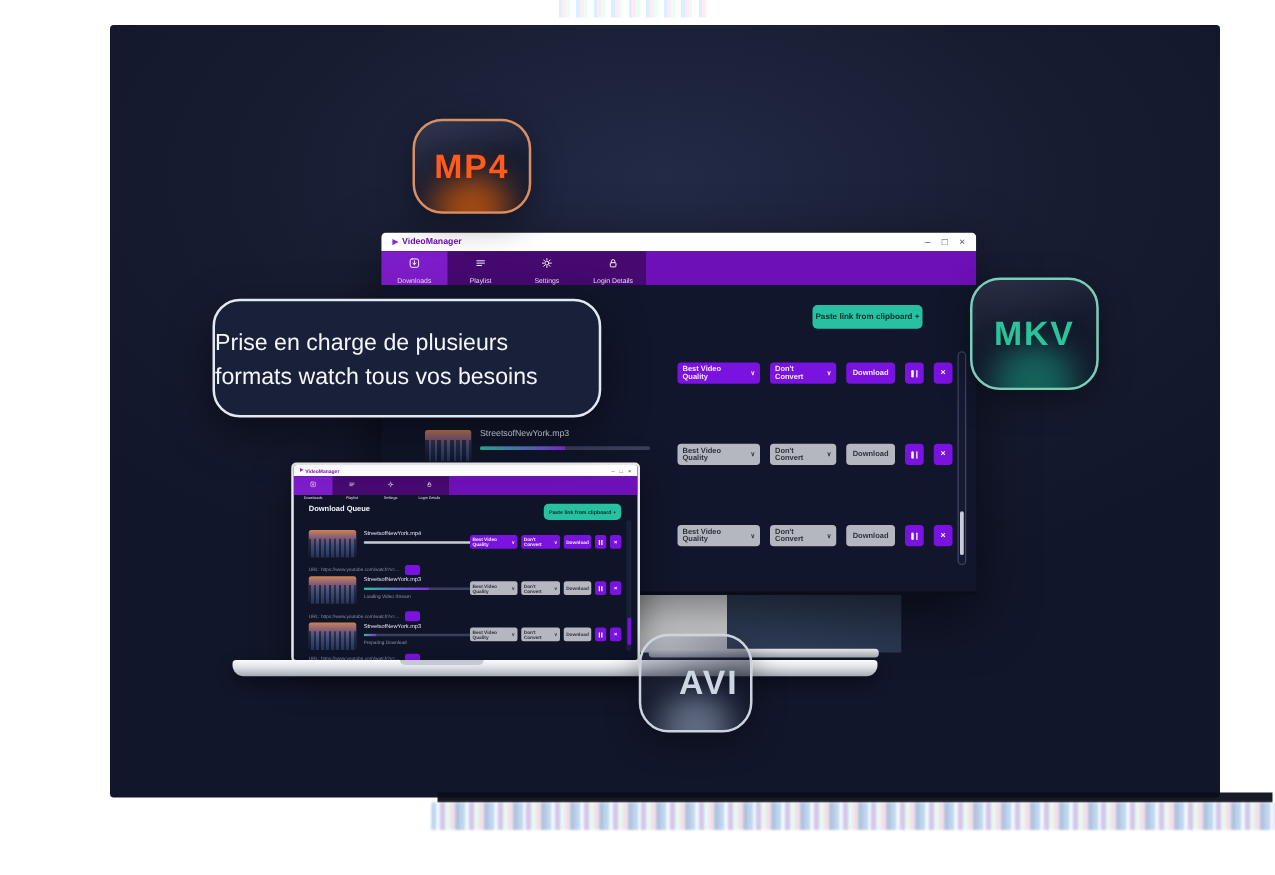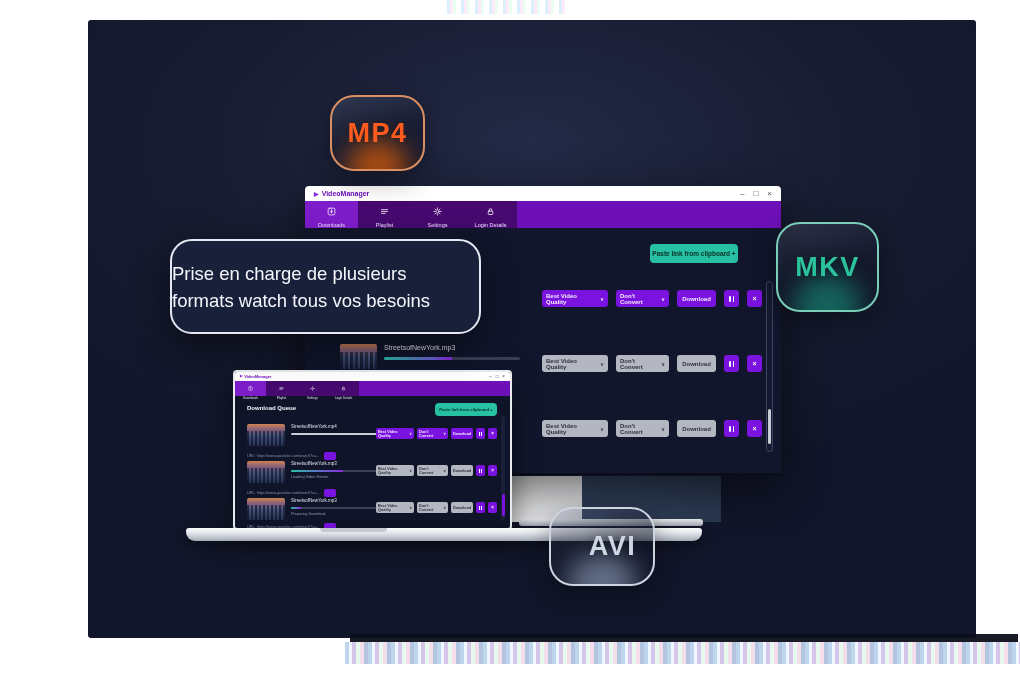--- a/index.html
+++ b/index.html
@@ -411,21 +411,21 @@
   </div>
 
   <div class="abs laptop-base"></div>
 
   <div class="badge" style="left: 330px; top: 95px; width: 95px; height: 76px; --fg: #ff5b1e; --glow: #ff6a00; --bc: #d98f62;">
     <span class="badge-label">MP4</span>
   </div>
   <div class="badge" style="left: 776px; top: 206px; width: 103px; height: 90px; margin-top: 16px; --fg: #2cc29c; --glow: #17917a; --bc: #79cdb9;">
     <span class="badge-label">MKV</span>
   </div>
-  <div class="badge" style="left: 549px; top: 507px; width: 106px; height: 79px; padding-left: 21px; --fg: #cdd6e3; --glow: #93a3bd; --bc: #ccd4e0;">
+  <div class="badge" style="left: 511px; top: 507px; width: 91px; height: 79px; padding-left: 21px; --fg: #cdd6e3; --glow: #93a3bd; --bc: #ccd4e0;">
     <span class="badge-label">AVI</span>
   </div>
 
   <div class="abs callout">
     <div>Prise en charge de plusieurs</div>
     <div>formats watch tous vos besoins</div>
   </div>
 
   <div class="abs noise-top"></div>
   <div class="abs dark-bar"></div>

